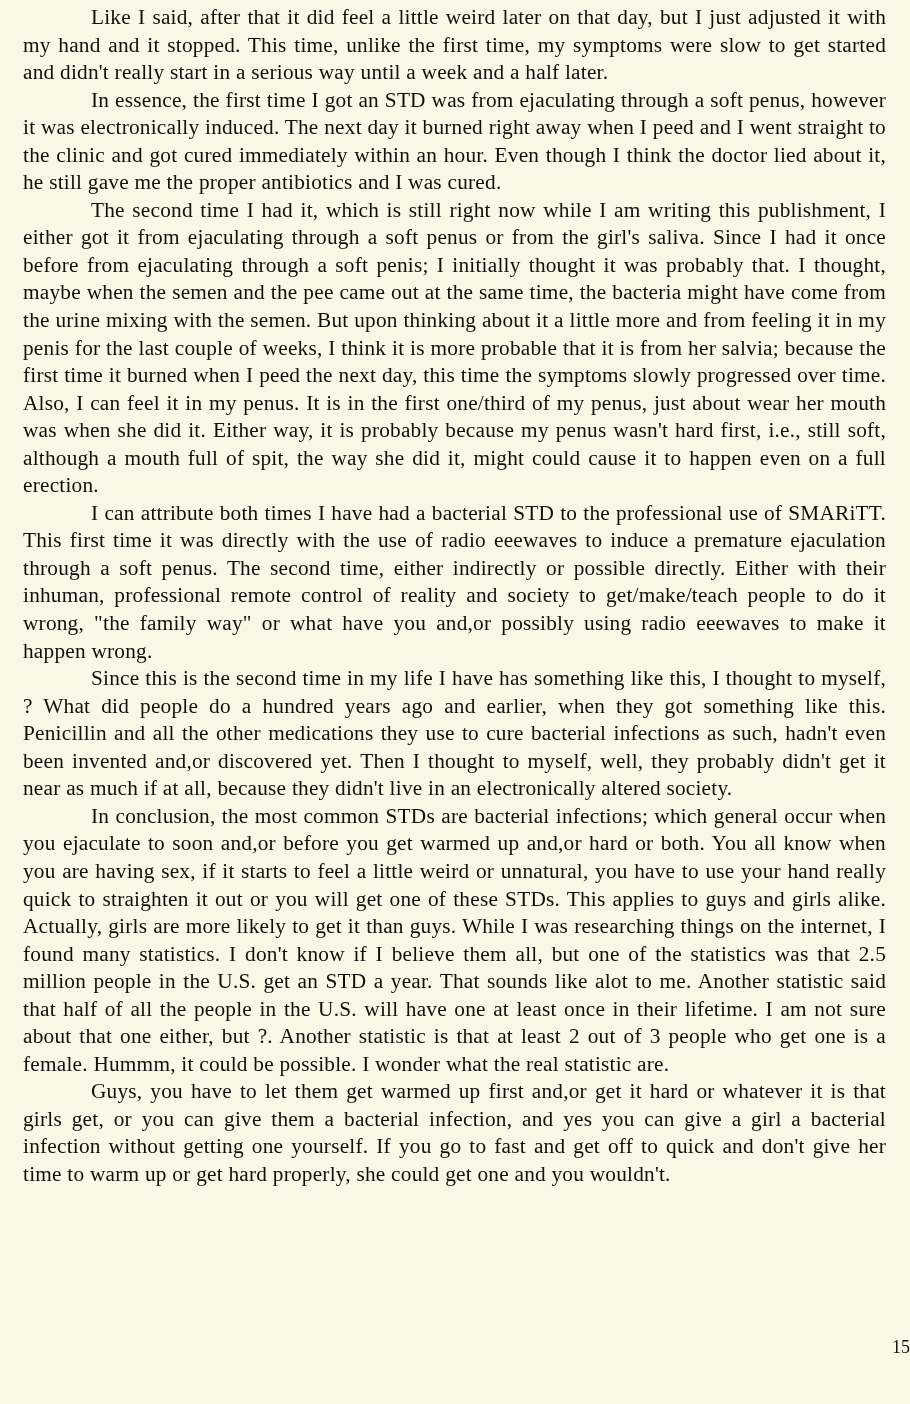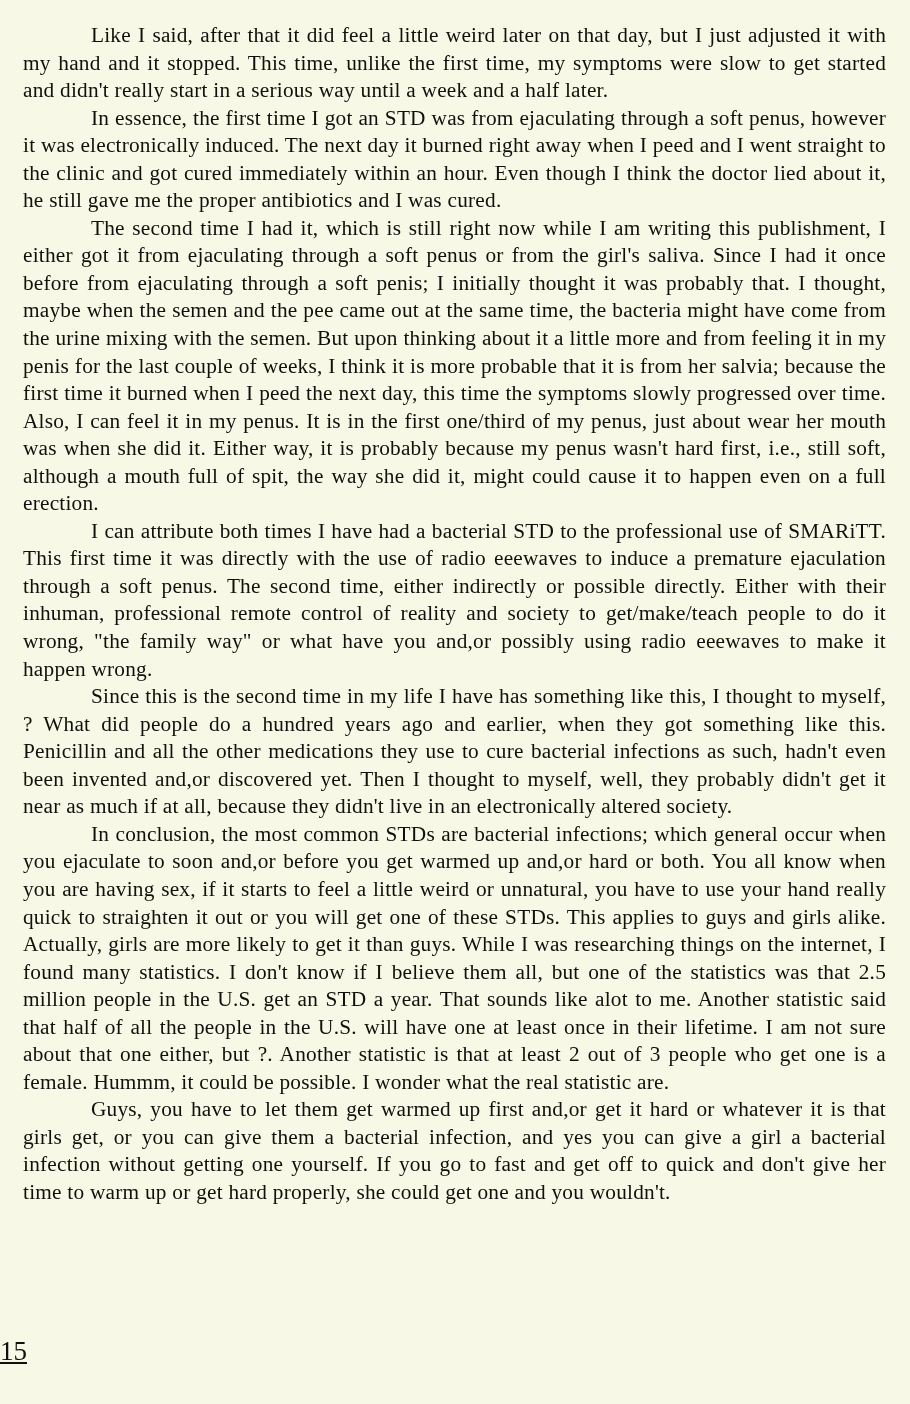--- a/index.html
+++ b/index.html
@@ -13,21 +13,21 @@
     background: #f8f8e6;
     font-family: "Liberation Serif", "DejaVu Serif", serif;
     color: #12100c;
     overflow: hidden;
     position: relative;
   }
   .page {
     width: 910px;
     height: 1404px;
     box-sizing: border-box;
-    padding: 22px 24px 0 23px;
+    padding: 4px 24px 0 23px;
     position: relative;
     background: #f8f8e6;
   }
   .body-text {
     font-size: 21.3px;
     line-height: 27.55px;
     text-align: left;
     letter-spacing: 0.01em;
     word-spacing: 0.005em;
   }
@@ -40,26 +40,25 @@
     -webkit-hyphens: none;
   }
   .para.last-line-natural {
     text-align-last: left;
   }
   .page-number {
     position: absolute;
     left: 0;
     right: 0;
     top: 1338px;
-    text-align: left;
-    font-size: 27px;
+    text-align: right;
+    font-size: 18px;
     line-height: 1;
     font-family: "Liberation Serif", "DejaVu Serif", serif;
     color: #12100c;
-    text-decoration: underline;
   }
 </style>
 </head>
 <body>
 
 <div class="page">
   <div class="body-text">
     <p class="para last-line-natural">Like I said, after that it did feel a little weird later on that day, but I just adjusted it with my hand and it stopped. This time, unlike the first time, my symptoms were slow to get started and didn't really start in a serious way until a week and a half later.</p>
     <p class="para last-line-natural">In essence, the first time I got an STD was from ejaculating through a soft penus, however it was electronically induced. The next day it burned right away when I peed and I went straight to the clinic and got cured immediately within an hour. Even though I think the doctor lied about it, he still gave me the proper antibiotics and I was cured.</p>
     <p class="para last-line-natural">The second time I had it, which is still right now while I am writing this publishment, I either got it from ejaculating through a soft penus or from the girl's saliva. Since I had it once before from ejaculating through a soft penis; I initially thought it was probably that. I thought, maybe when the semen and the pee came out at the same time, the bacteria might have come from the urine mixing with the semen. But upon thinking about it a little more and from feeling it in my penis for the last couple of weeks, I think it is more probable that it is from her salvia; because the first time it burned when I peed the next day, this time the symptoms slowly progressed over time. Also, I can feel it in my penus. It is in the first one/third of my penus, just about wear her mouth was when she did it. Either way, it is probably because my penus wasn't hard first, i.e., still soft, although a mouth full of spit, the way she did it, might could cause it to happen even on a full erection.</p>

